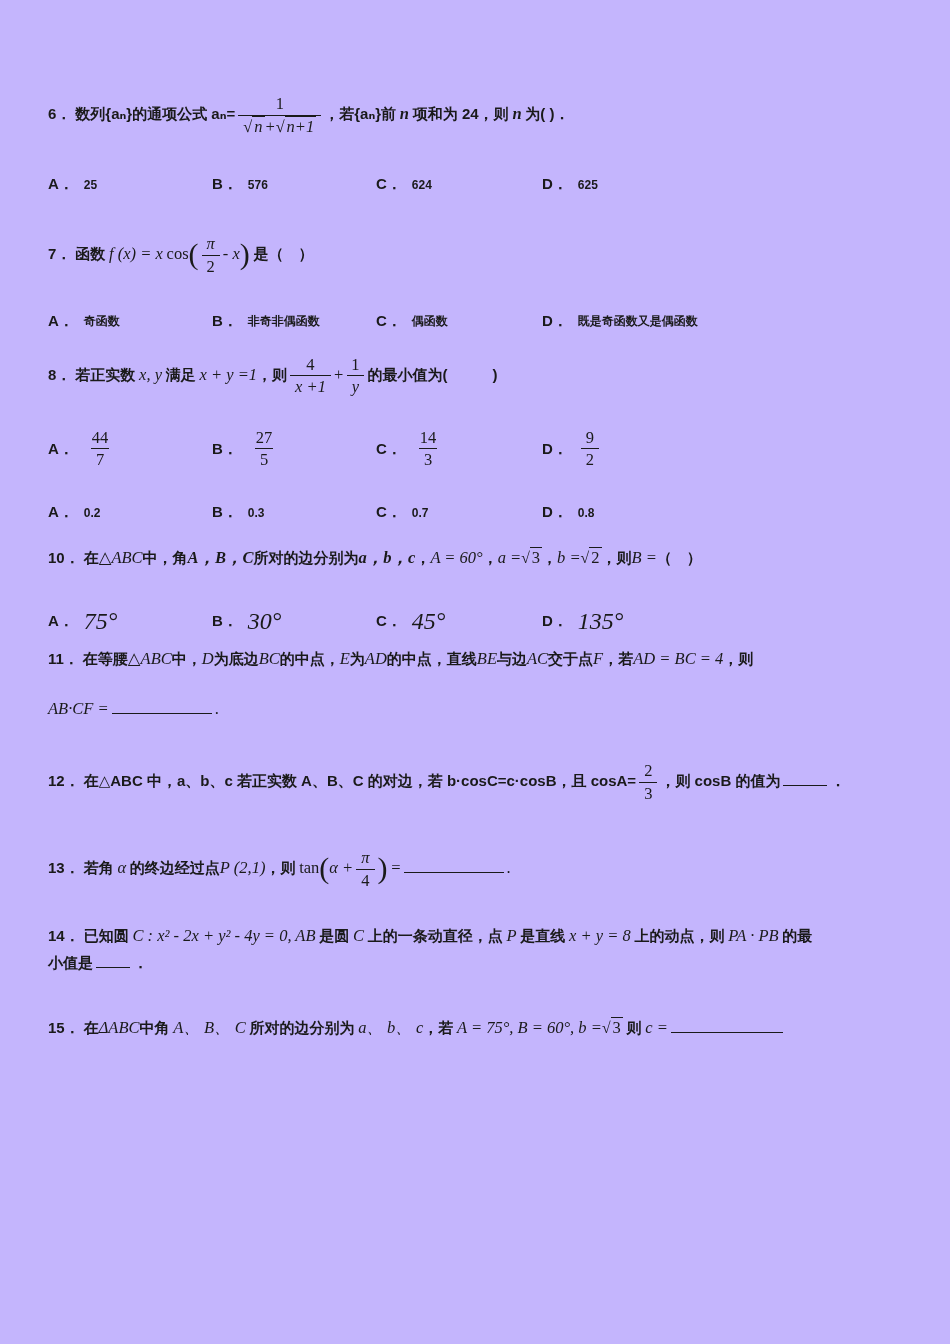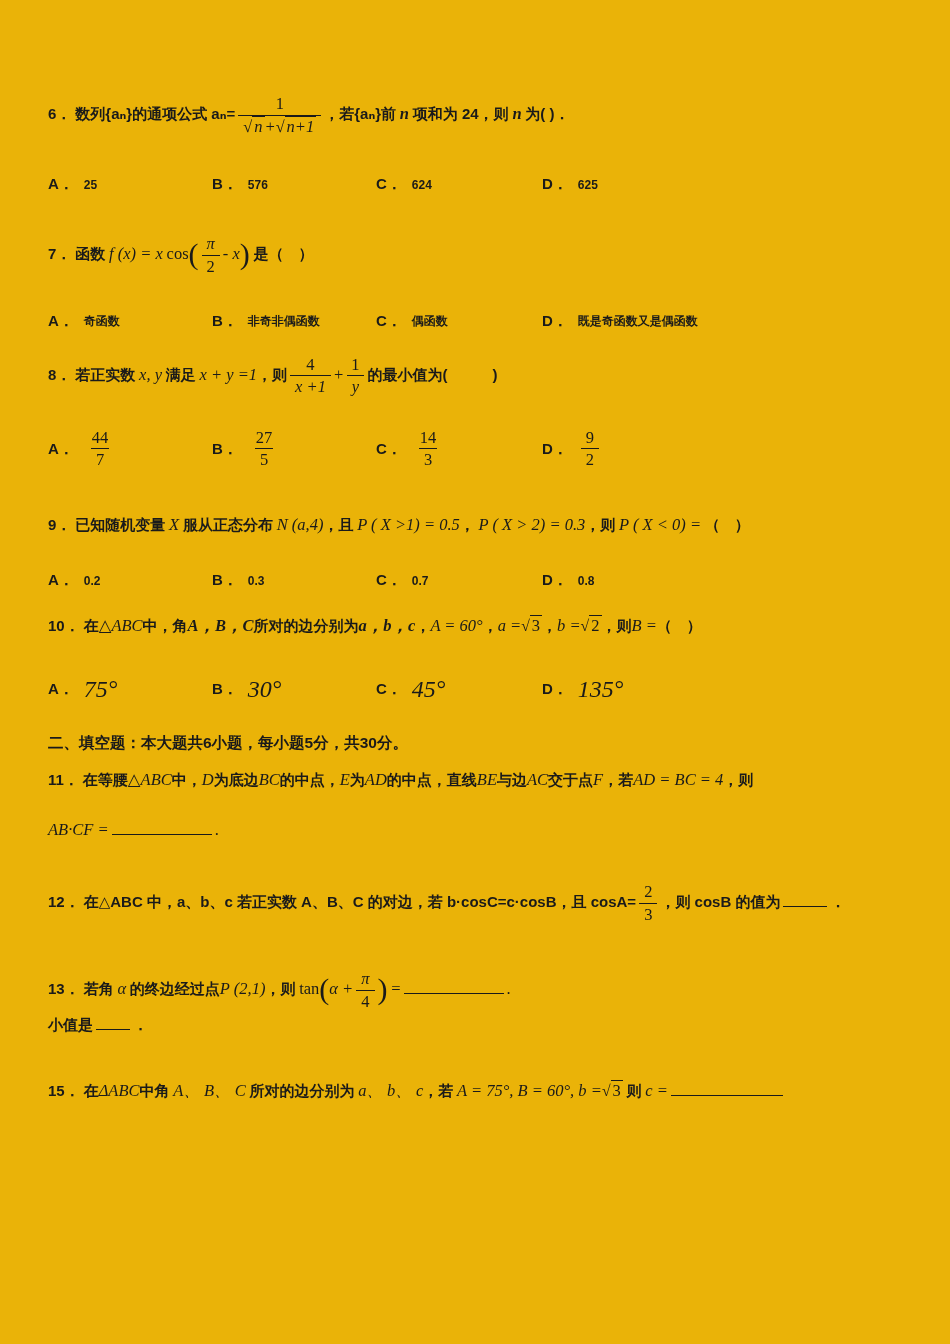--- a/index.html
+++ b/index.html
@@ -1,18 +1,18 @@
 <!DOCTYPE html>
 <html><head>
 <meta charset="utf-8">
 <style>
   * { box-sizing: border-box; }
   html, body { margin: 0; padding: 0; background: #ffffff; }
   body { width: 950px; font-family: "Liberation Serif", "DejaVu Serif", serif; color: #1a1a1a; }
-  .page { width: 950px; height: 1344px; padding: 94px 48px 20px 48px; overflow: hidden; background: #eab308; }
+  .page { width: 950px; height: 1344px; padding: 94px 48px 20px 48px; overflow: hidden; background: #c4b5fd; }
 
   .stem { line-height: 1.7; font-size: 15px; }
   .cn  { font-family: "Liberation Sans", "DejaVu Sans", sans-serif; font-weight: 700; font-size: 15px; }
   .m   { font-family: "Liberation Serif", "DejaVu Serif", serif; font-style: italic; font-weight: 400; font-size: 16.5px; }
   .b   { font-weight: 700; }
   .rm  { font-family: "Liberation Serif", "DejaVu Serif", serif; font-style: normal; font-size: 16.5px; }
   .qnum { margin-right: 4px; }
 
   .opts { display: grid; grid-template-columns: 164px 164px 166px 1fr; }
   .opt  { display: flex; align-items: center; }
@@ -123,23 +123,20 @@
       </span>
     <span class="opt">
         <span class="olabel">D．</span>
         <span class="frac">
           <span class="num rm">9</span>
           <span class="den rm">2</span>
         </span>
       </span>
   </div>
 
-  <div class="stem" style="margin-top:40px">
-    <span class="cn qnum">9．</span><span class="cn">已知随机变量</span> <span class="m">X</span> <span class="cn">服从正态分布</span> <span class="m">N (a,4)</span><span class="cn">，且</span> <span class="m">P ( X &gt;1) = 0.5</span><span class="cn">，</span> <span class="m">P ( X &gt; 2) = 0.3</span><span class="cn">，则</span> <span class="m">P ( X &lt; 0) =</span> <span class="cn">（　）</span>
-  </div>
   <div class="opts" style="margin-top:32px">
     <span class="opt">
         <span class="olabel">A．</span>
         <span class="otext">0.2</span>
       </span>
     <span class="opt">
         <span class="olabel">B．</span>
         <span class="otext">0.3</span>
       </span>
     <span class="opt">
@@ -167,21 +164,20 @@
     <span class="opt">
         <span class="olabel">C．</span>
         <span class="otext mathopt">45°</span>
       </span>
     <span class="opt">
         <span class="olabel">D．</span>
         <span class="otext mathopt">135°</span>
       </span>
   </div>
 
-  <div class="section cn" style="margin-top:28px">二、填空题：本大题共6小题，每小题5分，共30分。</div>
 
   <div class="stem" style="margin-top:10px">
     <span class="cn qnum">11．</span><span class="cn">在等腰</span><span class="m">△ABC</span><span class="cn">中，</span><span class="m">D</span><span class="cn">为底边</span><span class="m">BC</span><span class="cn">的中点，</span><span class="m">E</span><span class="cn">为</span><span class="m">AD</span><span class="cn">的中点，直线</span><span class="m">BE</span><span class="cn">与边</span><span class="m">AC</span><span class="cn">交于点</span><span class="m">F</span><span class="cn">，若</span><span class="m">AD = BC = 4</span><span class="cn">，则</span>
   </div>
   <div class="stem" style="margin-top:22px">
     <span class="m">AB·CF =</span><span class="blank w100"></span><span class="rm">.</span>
   </div>
 
   <div class="stem" style="margin-top:38px">
     <span class="cn qnum">12．</span><span class="cn">在△ABC 中，a、b、c 若正实数 A、B、C 的对边，若 b·cosC=c·cosB，且 cosA=</span><span class="frac">
@@ -190,20 +186,23 @@
       </span><span class="cn">，则 cosB 的值为</span><span class="blank w44"></span><span class="cn">．</span>
   </div>
 
   <div class="stem" style="margin-top:44px">
     <span class="cn qnum">13．</span><span class="cn">若角</span> <span class="m">α</span> <span class="cn">的终边经过点</span><span class="m">P (2,1)</span><span class="cn">，则</span> <span class="rm">tan</span><span class="bigp">(</span><span class="m">α +</span><span class="frac">
         <span class="num m">π</span>
         <span class="den rm">4</span>
       </span><span class="bigp">)</span> <span class="rm">=</span><span class="blank w100"></span><span class="rm">.</span>
   </div>
 
+  <div class="stem" style="margin-top:30px">
+    <span class="cn qnum">14．</span><span class="cn">已知圆</span> <span class="m">C : x² - 2x + y² - 4y = 0, AB</span> <span class="cn">是圆</span> <span class="m">C</span> <span class="cn">上的一条动直径，点</span> <span class="m">P</span> <span class="cn">是直线</span> <span class="m">x + y = 8</span> <span class="cn">上的动点，则</span> <span class="m">PA · PB</span> <span class="cn">的最</span>
+  </div>
   <div class="stem" style="">
     <span class="cn">小值是</span><span class="blank w34"></span><span class="cn">．</span>
   </div>
 
   <div class="stem" style="margin-top:38px">
     <span class="cn qnum">15．</span><span class="cn">在</span><span class="m">ΔABC</span><span class="cn">中角</span> <span class="m">A、 B、 C</span> <span class="cn">所对的边分别为</span> <span class="m">a、 b、 c</span><span class="cn">，若</span> <span class="m">A = 75°, B = 60°, b =</span><span class="sqrt"><span class="rt">√</span><span class="rad rm">3</span></span> <span class="cn">则</span> <span class="m">c =</span><span class="blank w112"></span>
   </div>
 
 </div>
 

